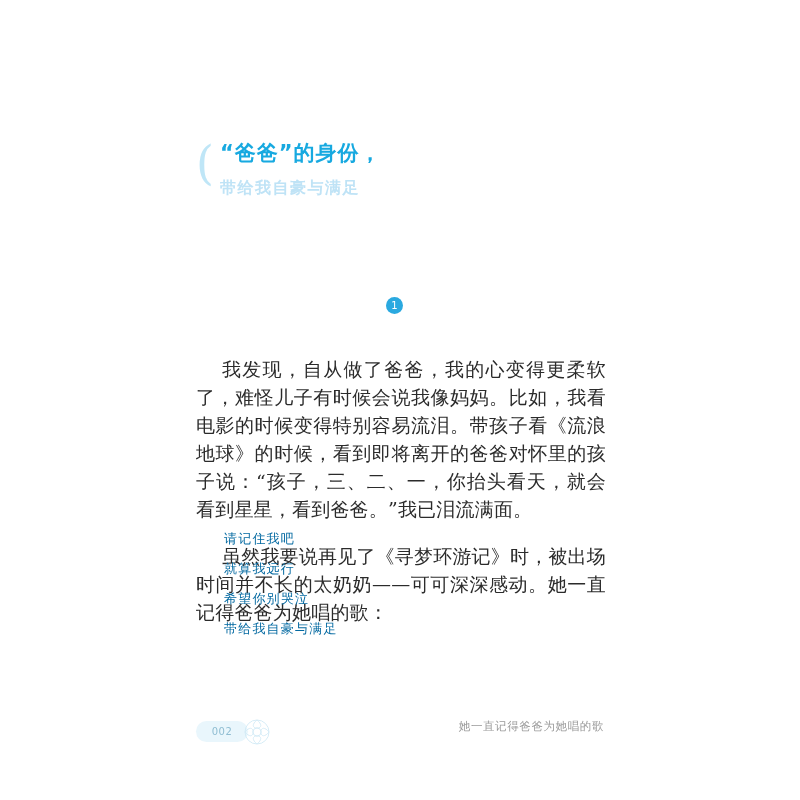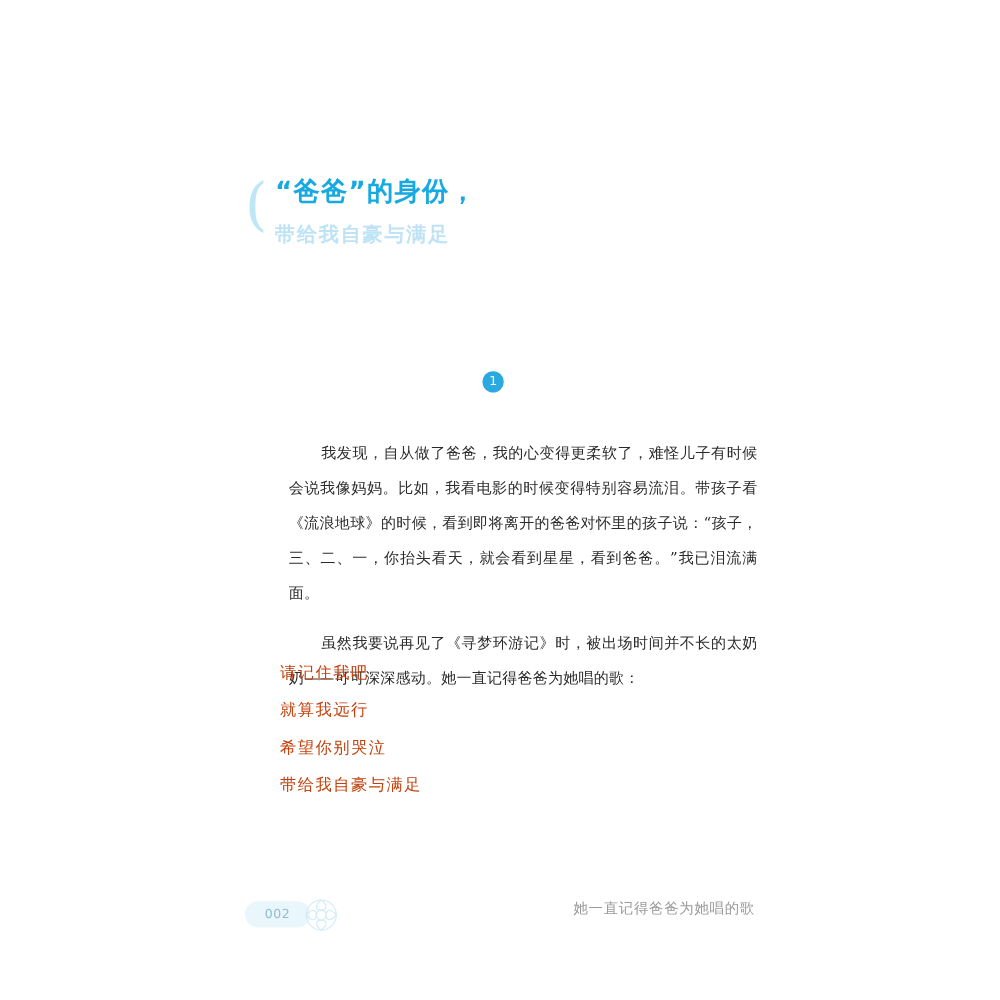--- a/index.html
+++ b/index.html
@@ -78,40 +78,39 @@
 
   
   .body-text {
     position: absolute;
     left: 196px;
     top: 336px;
     width: 410px;
     color: #2b2b2b;
   }
   .para {
-    font-size: 12px;
+    font-size: 19px;
     line-height: 28px;
     text-align: justify;
     text-indent: 26px;
     letter-spacing: 0.2px;
     font-family: "DejaVu Serif", serif;
-    margin-left: 35px;
   }
 
   
   .verse {
     position: absolute;
     left: 224px;
     top: 524px;
     width: 340px;
   }
   .verse-line {
     font-size: 13px;
     line-height: 30px;
-    color: #c2410c;
+    color: #0369a1;
     letter-spacing: 1.2px;
     font-family: "DejaVu Serif", serif;
   }
 
   
   .footer {
     position: absolute;
     left: 0;
     top: 706px;
     width: 800px;

